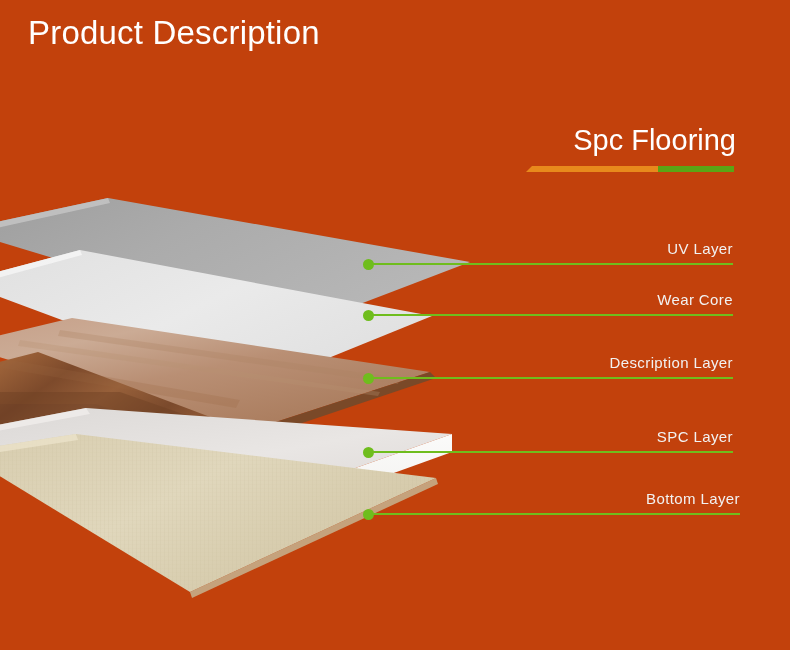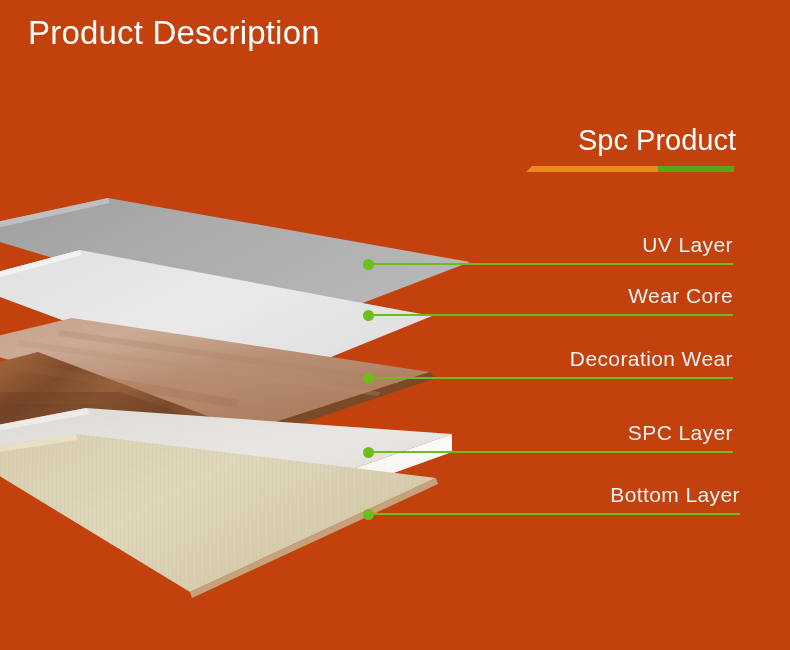--- a/index.html
+++ b/index.html
@@ -87,21 +87,21 @@
     left: 5px;
     top: -1px;
     height: 2px;
     background: #6fbd1d;
   }
   .callout .lbl {
     position: absolute;
     bottom: 7px;
     right: 0;
     color: #f2f2f2;
-    font-size: 21px;
+    font-size: 15px;
     font-weight: 400;
     white-space: nowrap;
     letter-spacing: 0.4px;
   }
 </style>
 </head>
 <body>
 
 <div id="stage">
 
@@ -202,42 +202,42 @@
     <g>
       <polygon points="-40,452 76,434 436,478 190,592" fill="url(#gBottom)"></polygon>
       <polygon points="-40,452 76,434 436,478 190,592" fill="url(#weave)" opacity="0.55"></polygon>
       <polygon points="-40,452 76,434 78,440 -40,458" fill="#eee6cd" opacity="0.7"></polygon>
       <polygon points="190,592 436,478 438,484 192,598" fill="#c6ba99" opacity="0.8"></polygon>
     </g>
   </svg>
 
   <div id="page-title">Product Description</div>
 
-  <div id="section-heading">Spc  Product</div>
+  <div id="section-heading">Spc  Flooring</div>
   <div id="section-underline">
     <div class="seg-orange"></div>
     <div class="seg-green"></div>
   </div>
 
   <div class="callout" style="left:363px; top:264px; width:370px;">
     <span class="dot"></span>
     <span class="lead-line" style="width:365px;"></span>
     <span class="lbl">UV  Layer</span>
   </div>
 
   <div class="callout" style="left:363px; top:315px; width:370px;">
     <span class="dot"></span>
     <span class="lead-line" style="width:365px;"></span>
     <span class="lbl">Wear  Core</span>
   </div>
 
   <div class="callout" style="left:363px; top:378px; width:370px;">
     <span class="dot"></span>
     <span class="lead-line" style="width:365px;"></span>
-    <span class="lbl">Decoration  Wear</span>
+    <span class="lbl">Description  Layer</span>
   </div>
 
   <div class="callout" style="left:363px; top:452px; width:370px;">
     <span class="dot"></span>
     <span class="lead-line" style="width:365px;"></span>
     <span class="lbl">SPC  Layer</span>
   </div>
 
   <div class="callout" style="left:363px; top:514px; width:377px;">
     <span class="dot"></span>

